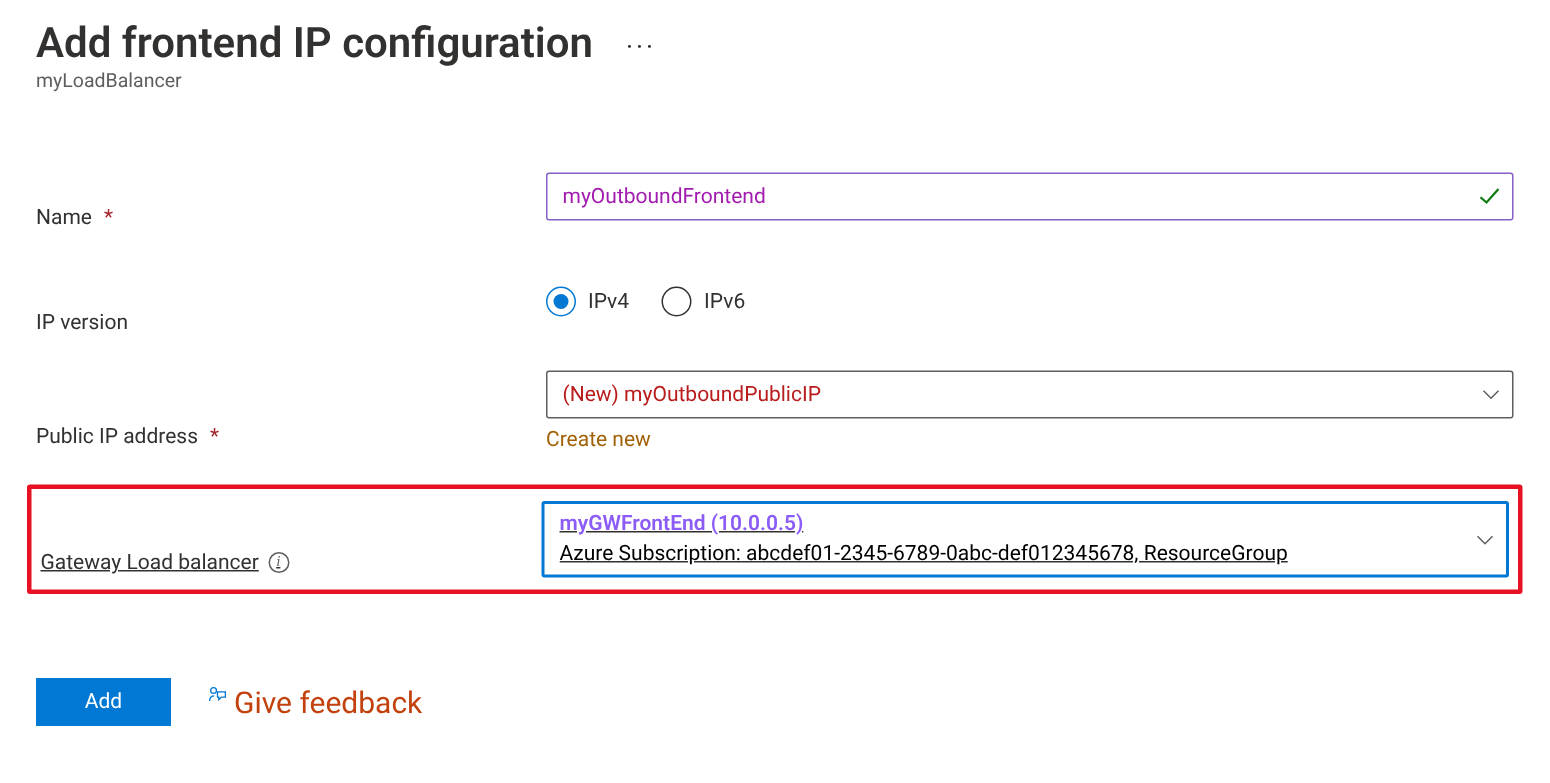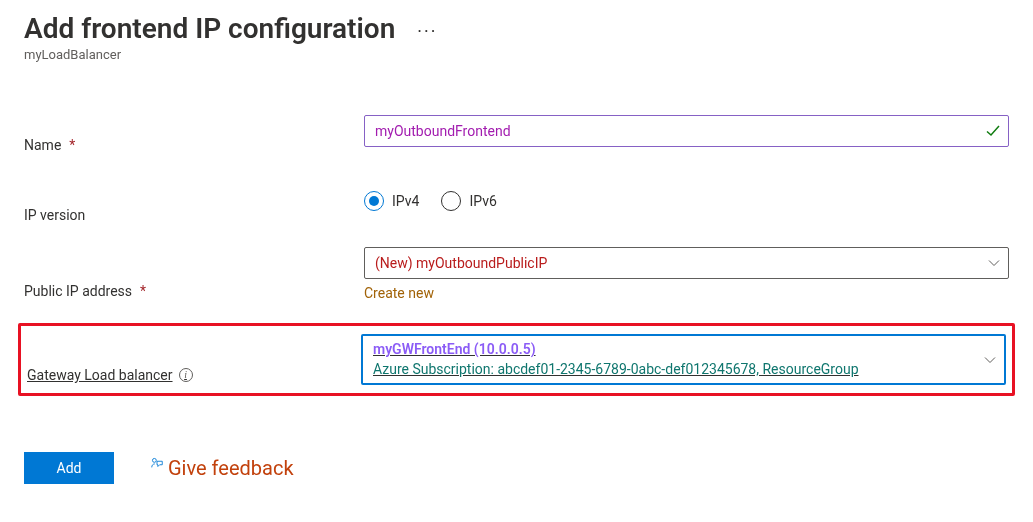--- a/index.html
+++ b/index.html
@@ -167,30 +167,30 @@
     border-radius: 2px;
     padding: 4px 30px 4px 10px;
     font-size: 14px;
     background: #fff;
     position: relative;
     cursor: pointer;
     line-height: 1.4;
   }
   .glb-name { font-weight: 600; color: #8b5cf6; }
   .glb-detail {
-    color: #0f766e;
+    color: #000000;
     white-space: nowrap;
     overflow: hidden;
     text-overflow: clip;
   }
   .footer {
     margin-top: 56px;
     display: flex;
     align-items: center;
-    gap: 36px;
+    gap: 24px;
   }
   .btn-primary {
     background: #0078d4;
     color: #fff;
     border: none;
     height: 32px;
     min-width: 90px;
     padding: 0 20px;
     font-size: 14px;
     cursor: pointer;

